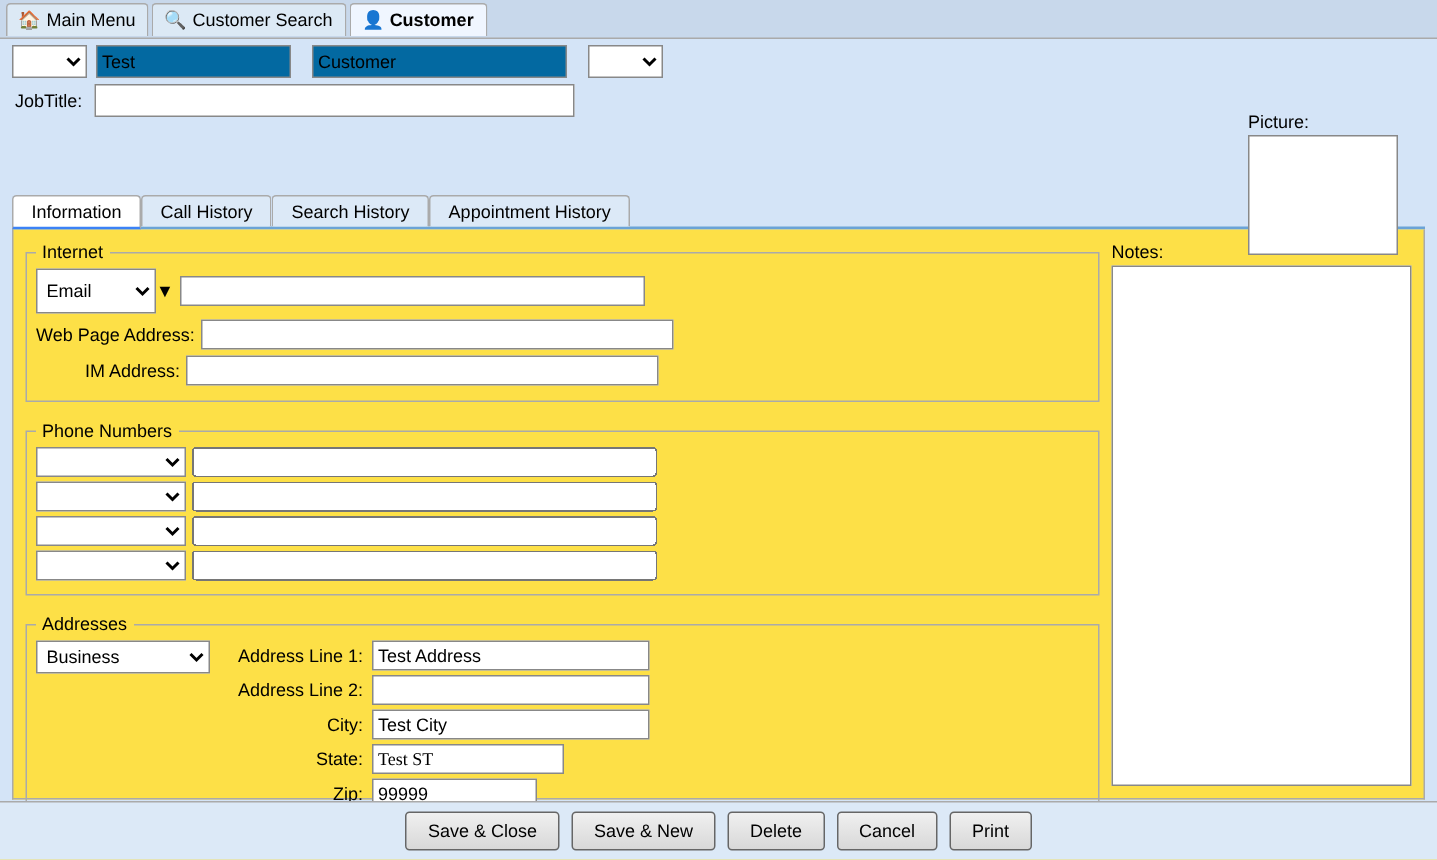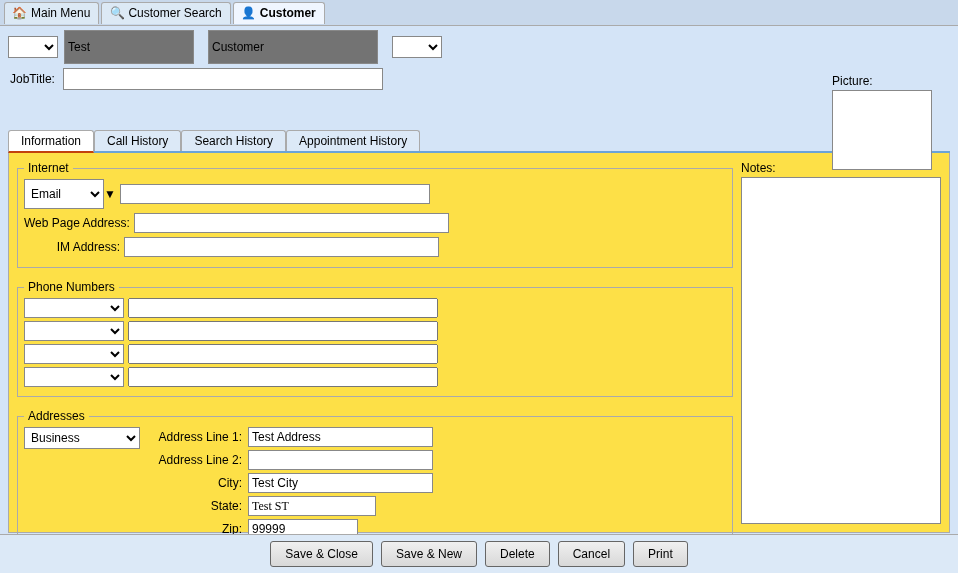--- a/index.html
+++ b/index.html
@@ -39,23 +39,23 @@
       justify-content: center;
     }
 
     
     .header-row {
       display: flex;
       align-items: center;
       gap: 6px;
     }
     .header-row input[type="text"] {
-      height: 34px;
+      height: 22px;
       border: 1px solid #888;
-      background: #737373;
+      background: #0369a1;
       padding: 1px 3px;
     }
     select {
       height: 22px;
       border: 1px solid #888;
       background: white;
       padding: 1px 2px;
     }
     .name-prefix-select { width: 50px; }
     .first-name-input { width: 130px; }
@@ -98,21 +98,21 @@
       padding: 3px 12px;
       border: 1px solid #aaa;
       border-bottom: none;
       background: #dce9f7;
       cursor: pointer;
       border-radius: 3px 3px 0 0;
       font-size: 12px;
     }
     .tab.active {
       background: white;
-      border-bottom: 2px solid #c2410c;
+      border-bottom: 2px solid #3b82f6;
       margin-bottom: -2px;
       font-weight: normal;
     }
 
     
     .tab-content {
       background: #fde047;
       border: 1px solid #aaa;
       border-top: none;
       padding: 8px;

